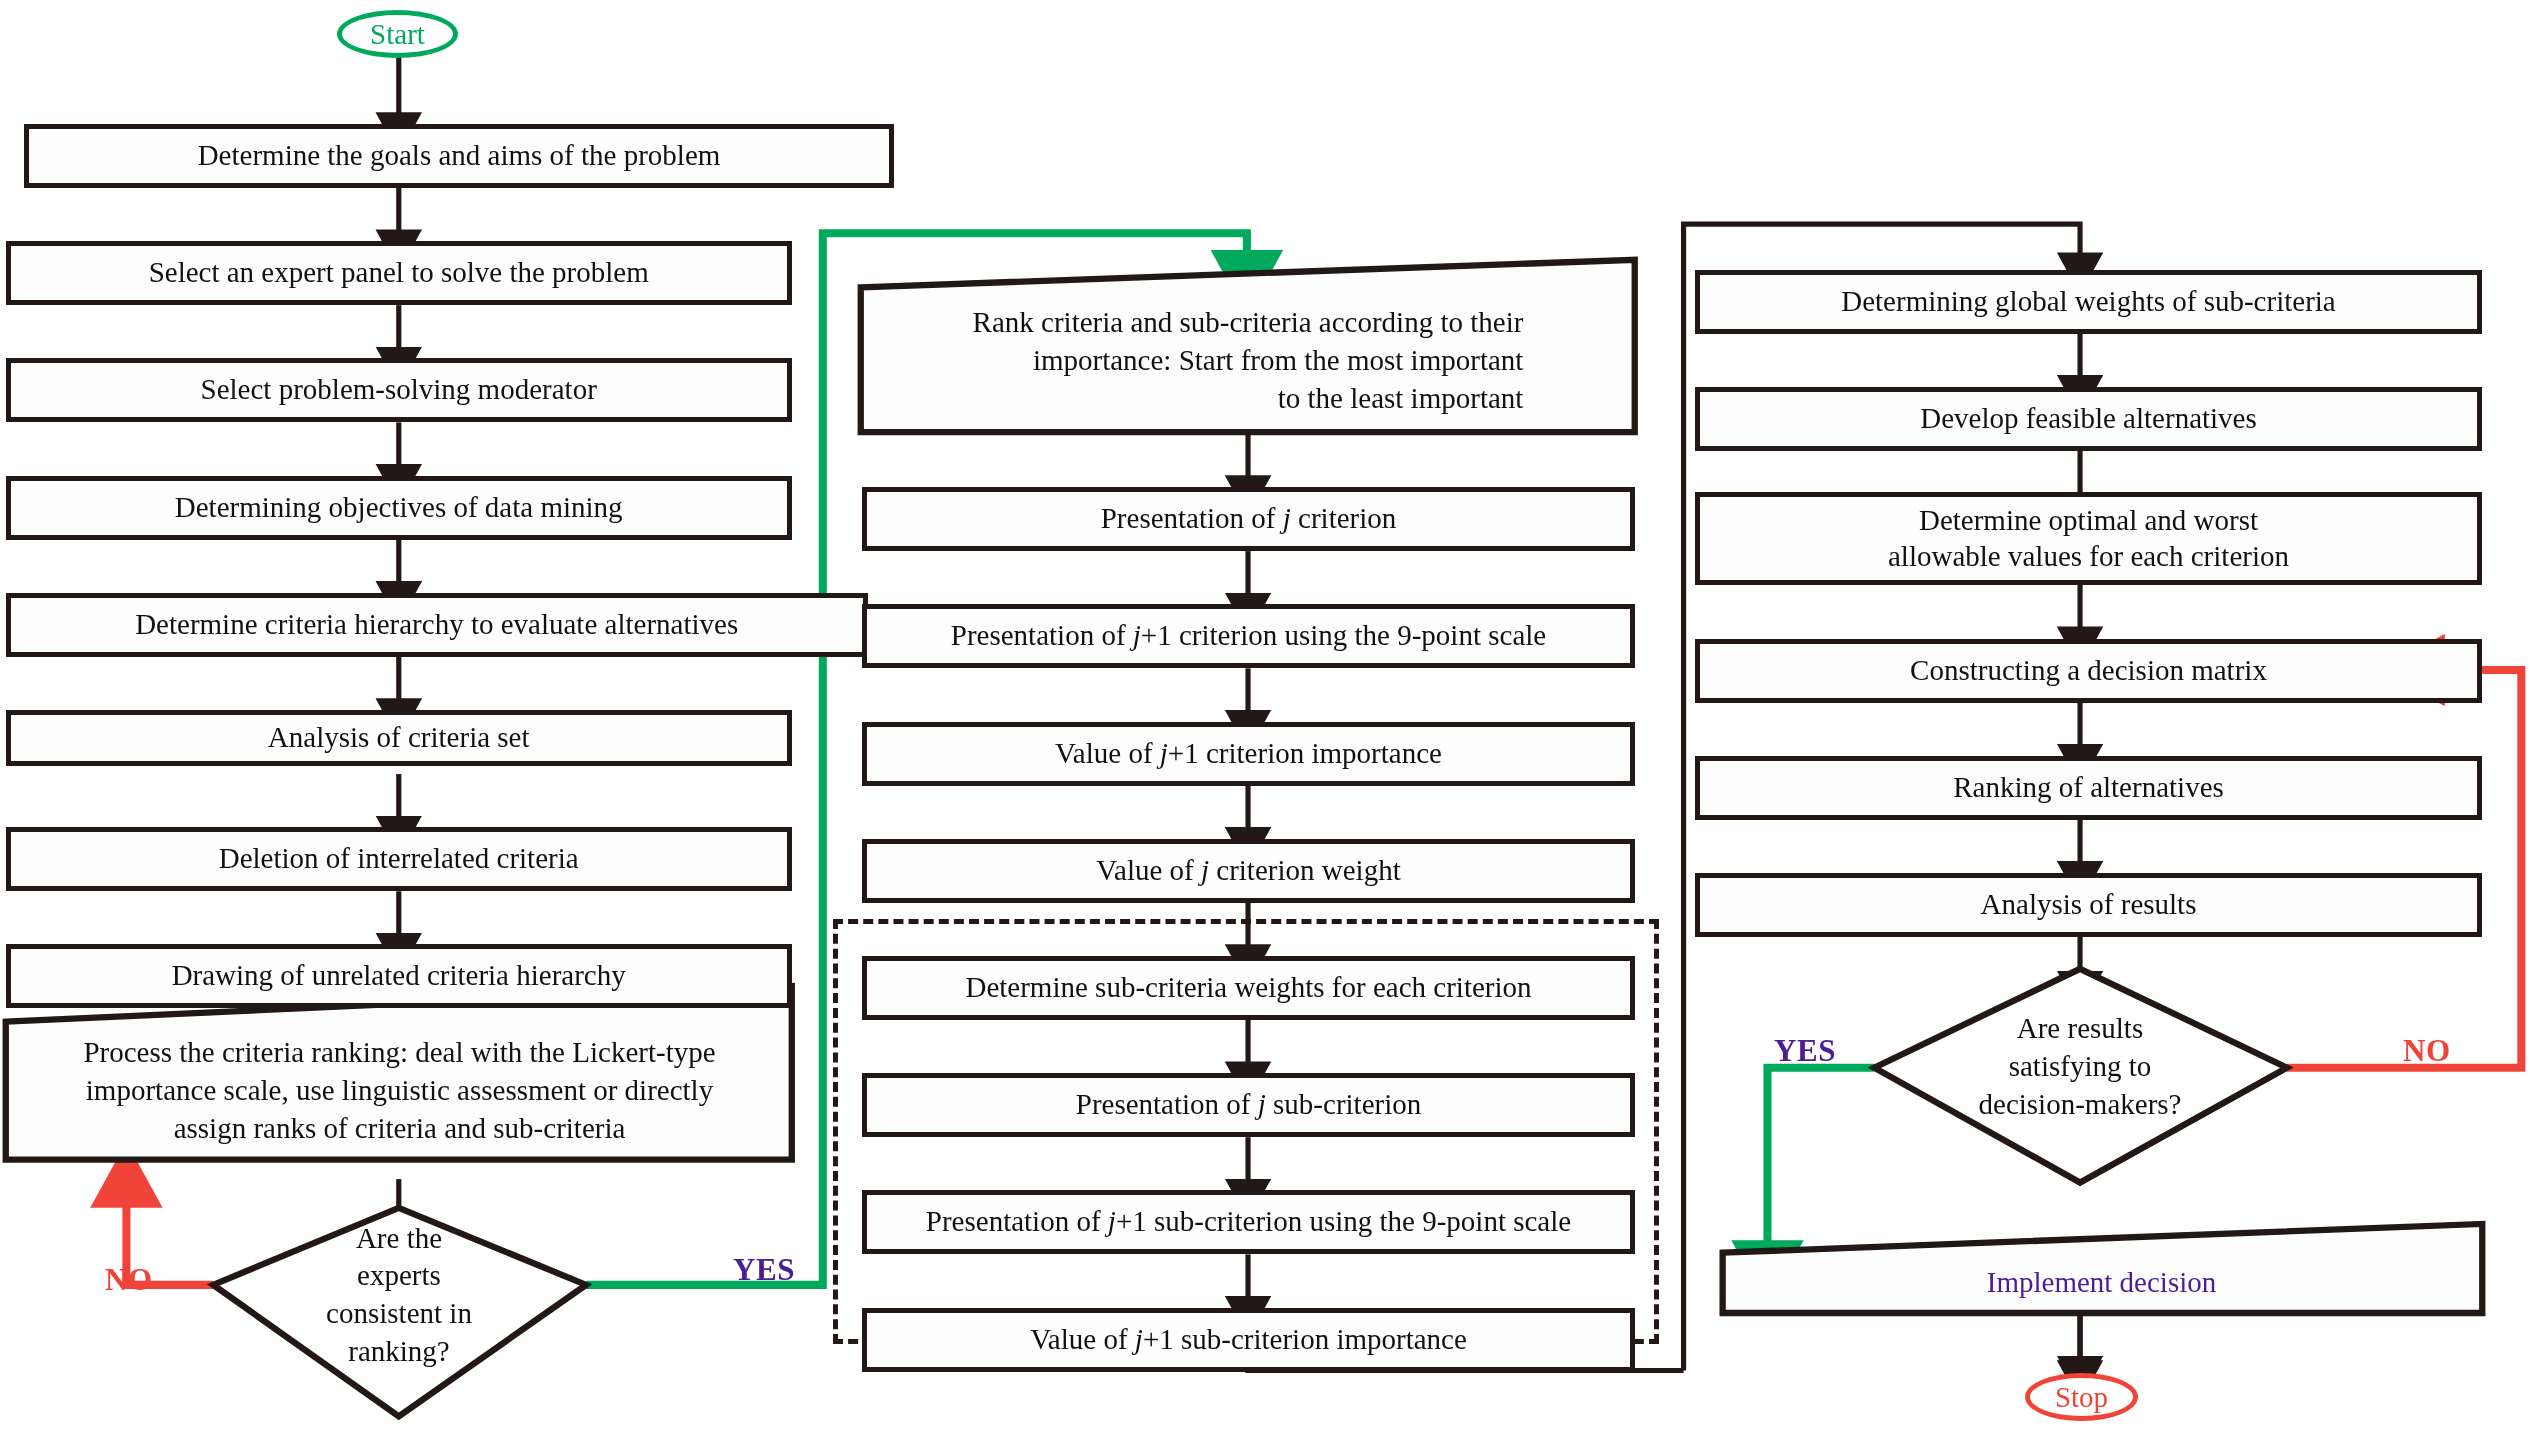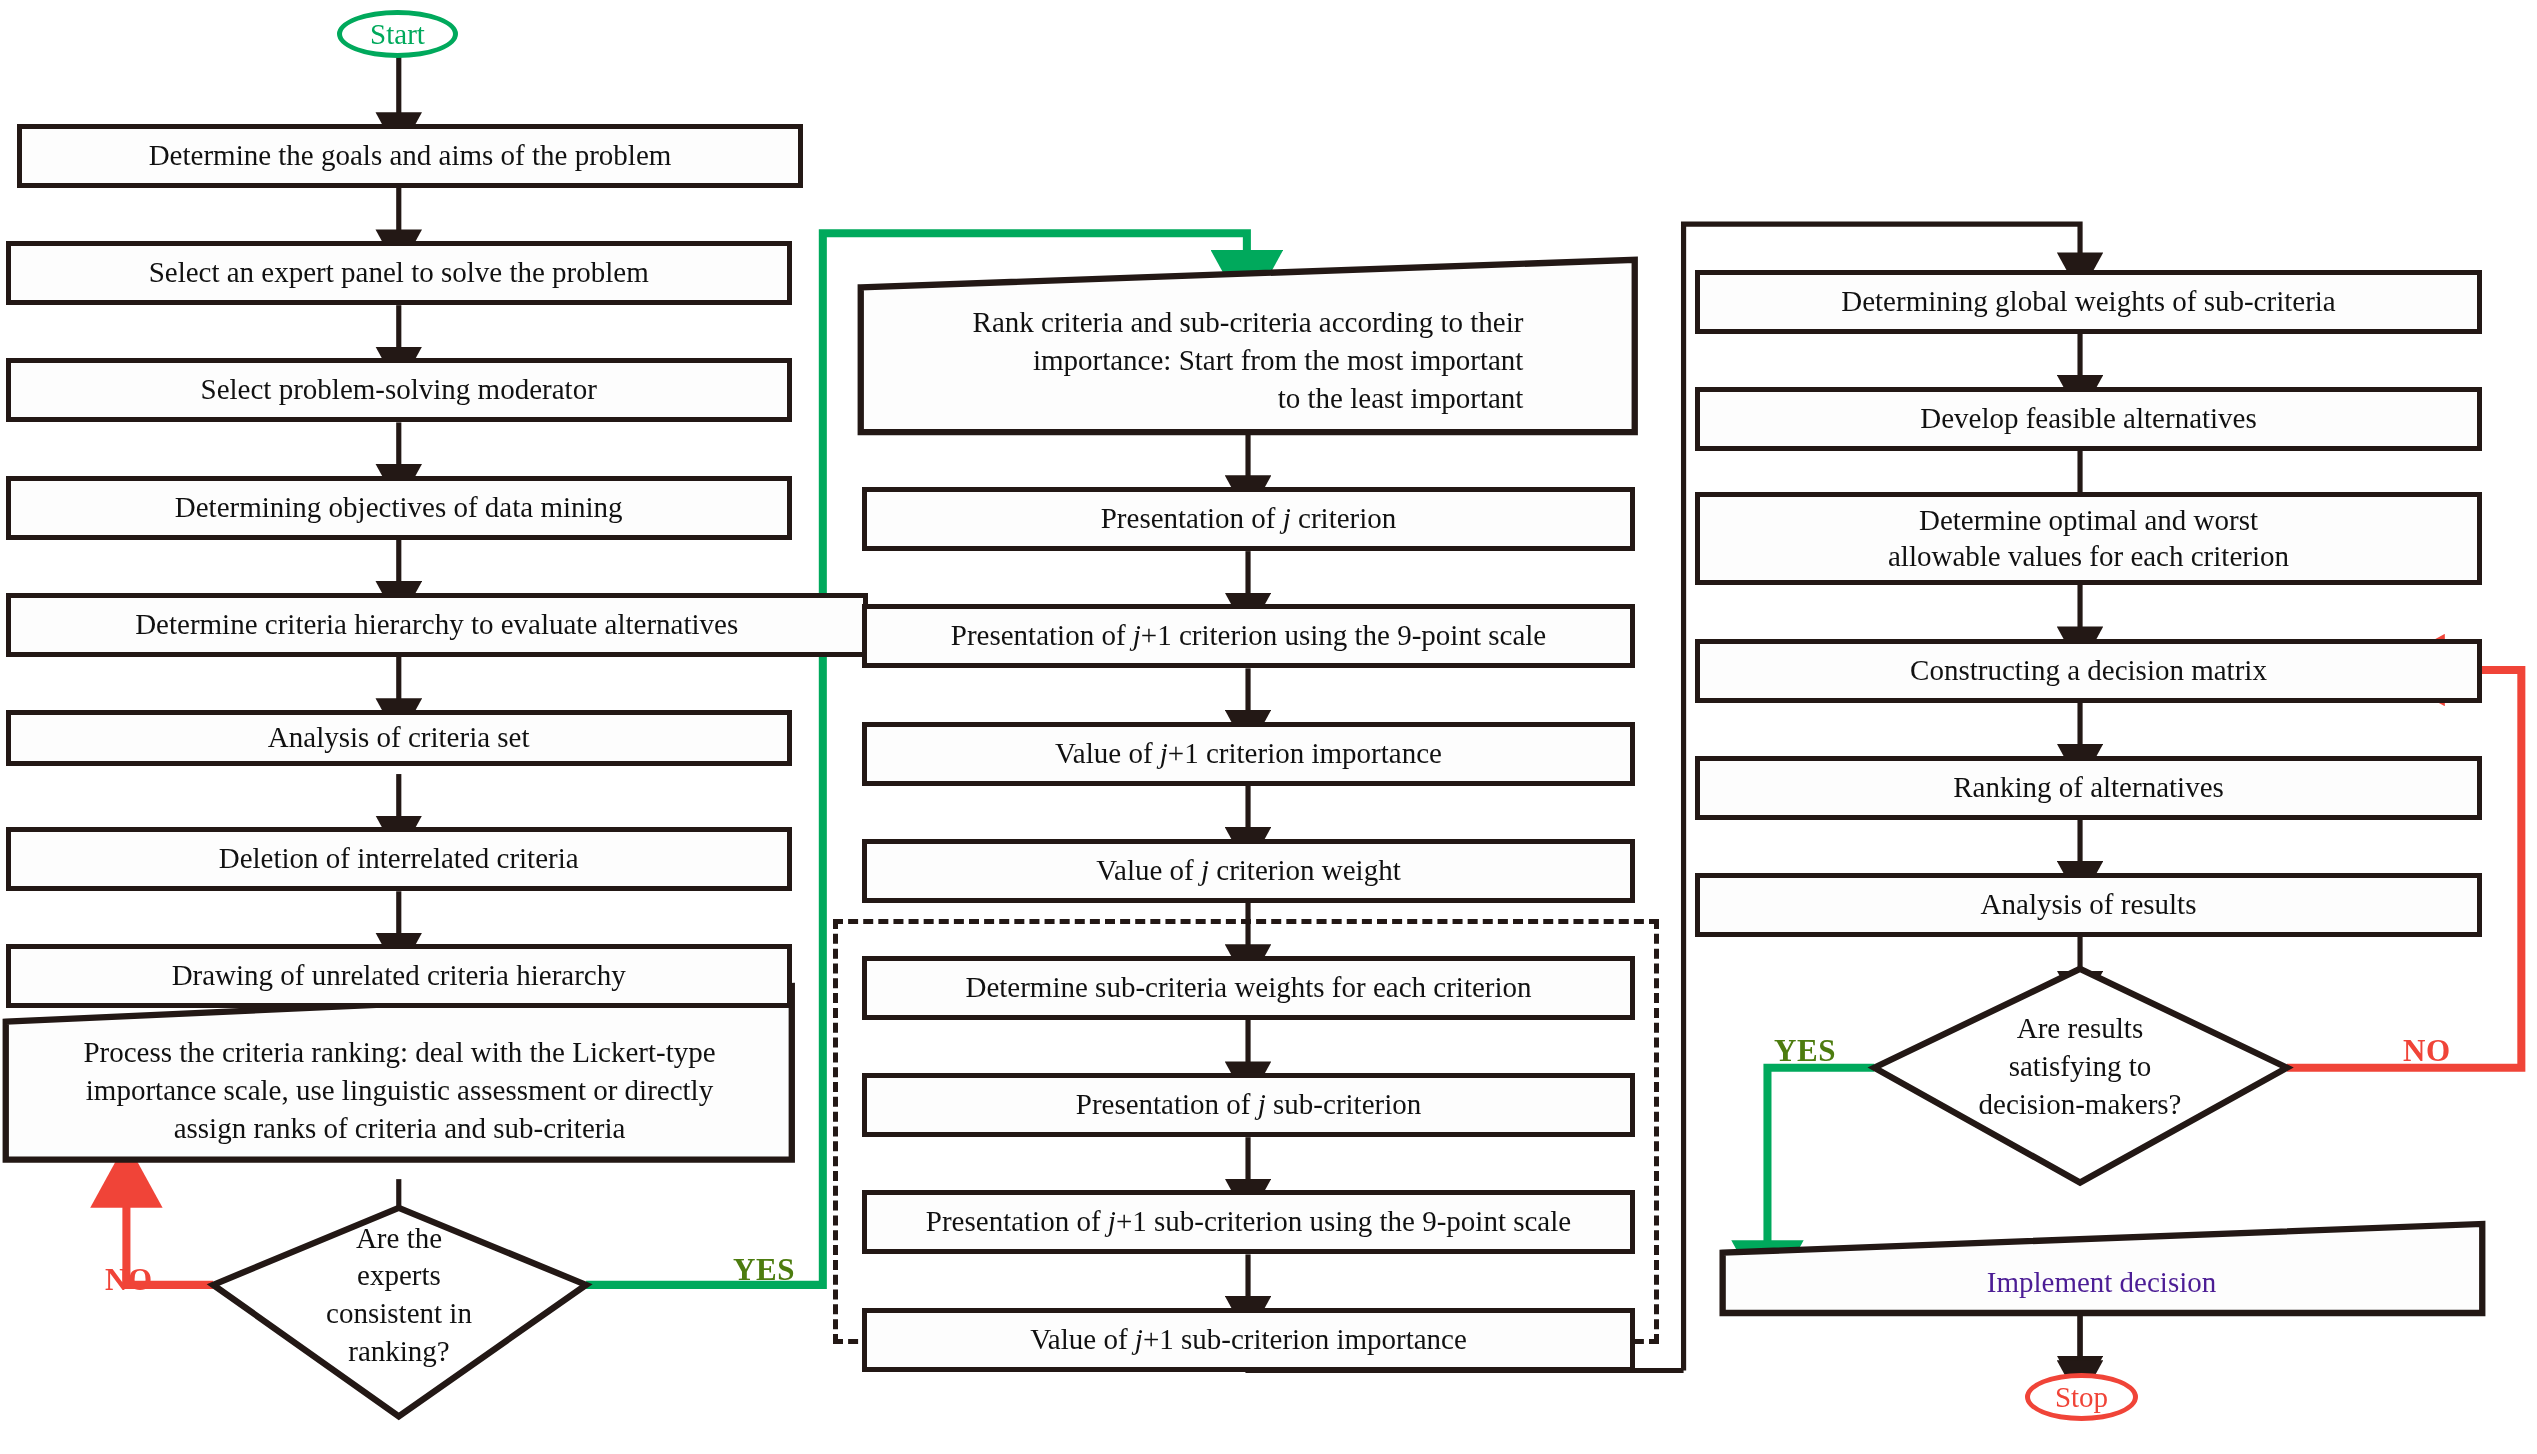--- a/index.html
+++ b/index.html
@@ -8,21 +8,21 @@
   svg#wires{position:absolute;left:0;top:0;width:2538px;height:1455px;}
   .node{position:absolute;box-sizing:border-box;background:#fdfdfd;
         border:5.2px solid #231815;display:flex;align-items:center;justify-content:center;
         text-align:center;color:#111;font-size:29px;line-height:1.22;padding:2.3px 10.3px;}
   .node span.txt{position:relative;z-index:2;display:block;}
   .term{position:absolute;display:flex;align-items:center;justify-content:center;
         border-radius:50%;background:#fff;font-size:29px;box-sizing:border-box;}
   .term.start{border:5.2px solid #00a95c;color:#00a95c;}
   .term.stop{border:5.2px solid #f04438;color:#f04438;}
   .edgelabel{position:absolute;font-size:31px;font-weight:bold;letter-spacing:0.6px;}
-  .edgelabel.yes{color:#4d7c0f;}
+  .edgelabel.yes{color:#4c1d95;}
   .edgelabel.no{color:#f04438;}
   .dashgroup{position:absolute;border:5.2px dashed #231815;box-sizing:border-box;background:transparent;}
   i.ital{font-style:italic;}
 </style>
 </head>
 <body>
 
 <div id="stage">
 
   <svg id="wires" viewBox="0 0 4417 2532">
@@ -111,21 +111,21 @@
   <div class="dashgroup" style="left:833px;top:919px;width:826px;height:425px;"></div>
 
   <div class="term start" style="left:337px;top:10.3px;width:121px;height:48px;">
     <span>Start</span>
   </div>
 
   <div class="term stop" style="left:2025px;top:1373px;width:113px;height:48px;">
     <span>Stop</span>
   </div>
 
-  <div class="node" style="left:17px;top:124px;width:786px;height:64px;">
+  <div class="node" style="left:24px;top:124px;width:870px;height:64px;">
     <span class="txt">Determine the goals and aims of the problem</span>
   </div>
   <div class="node" style="left:5.7px;top:241px;width:786px;height:64px;">
     <span class="txt">Select an expert panel to solve the problem</span>
   </div>
   <div class="node" style="left:5.7px;top:358px;width:786px;height:64px;">
     <span class="txt">Select problem-solving moderator</span>
   </div>
   <div class="node" style="left:5.7px;top:476px;width:786px;height:64px;">
     <span class="txt">Determining objectives of data mining</span>

